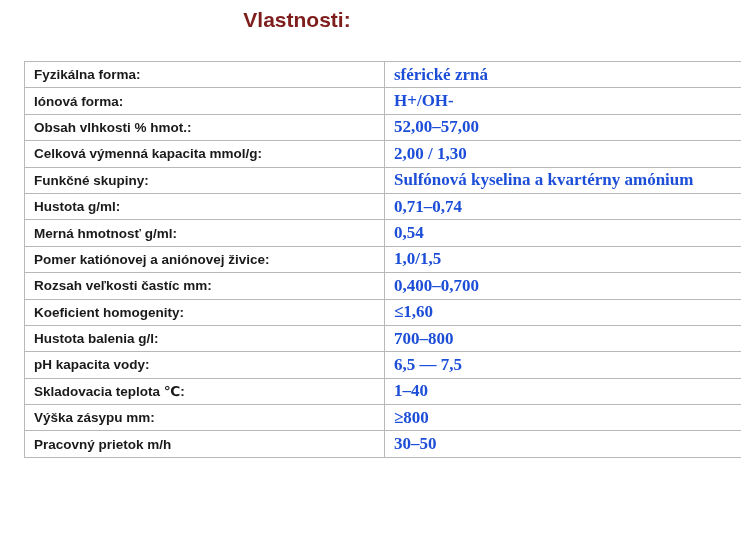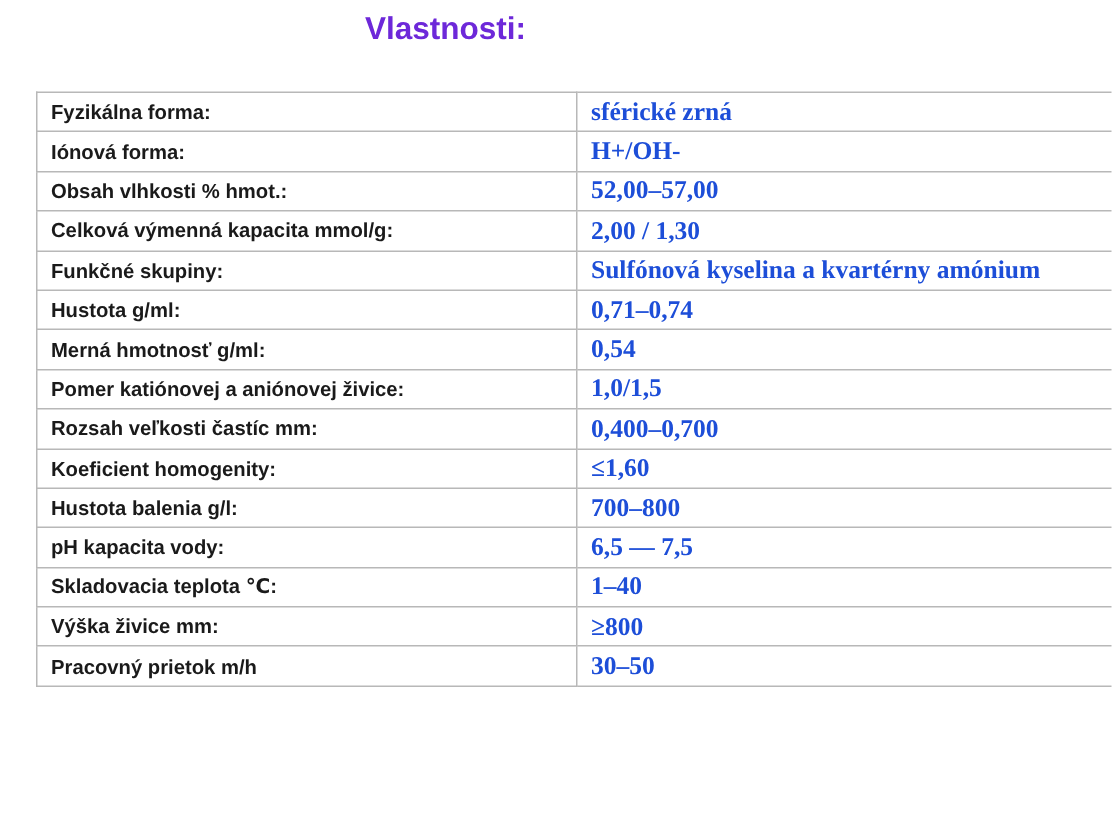--- a/index.html
+++ b/index.html
@@ -15,21 +15,21 @@
   }
   .title {
     position: absolute;
     top: 4px;
     left: 0;
     width: 594px;
     text-align: center;
     font-family: "Liberation Sans", "DejaVu Sans", sans-serif;
     font-weight: bold;
     font-size: 21px;
-    color: #6d28d9;
+    color: #7f1d1d;
     line-height: 32px;
   }
   table.props {
     position: absolute;
     top: 61px;
     left: 24px;
     width: 720px;
     border-collapse: collapse;
     table-layout: fixed;
   }
@@ -109,21 +109,21 @@
     </tr>
     <tr>
       <td class="label">pH kapacita vody:</td>
       <td class="value">6,5 — 7,5</td>
     </tr>
     <tr>
       <td class="label">Skladovacia teplota ℃:</td>
       <td class="value">1–40</td>
     </tr>
     <tr>
-      <td class="label">Výška živice mm:</td>
+      <td class="label">Výška zásypu mm:</td>
       <td class="value">≥800</td>
     </tr>
     <tr>
       <td class="label">Pracovný prietok m/h</td>
       <td class="value">30–50</td>
     </tr>
   </tbody>
 </table>
 
 </body></html>

